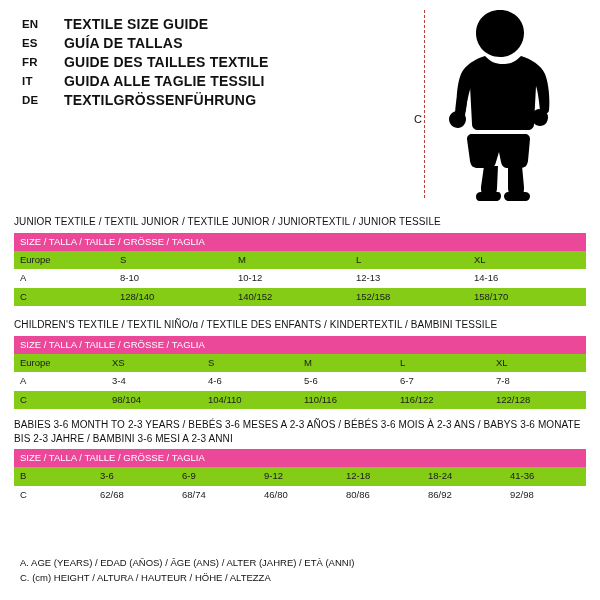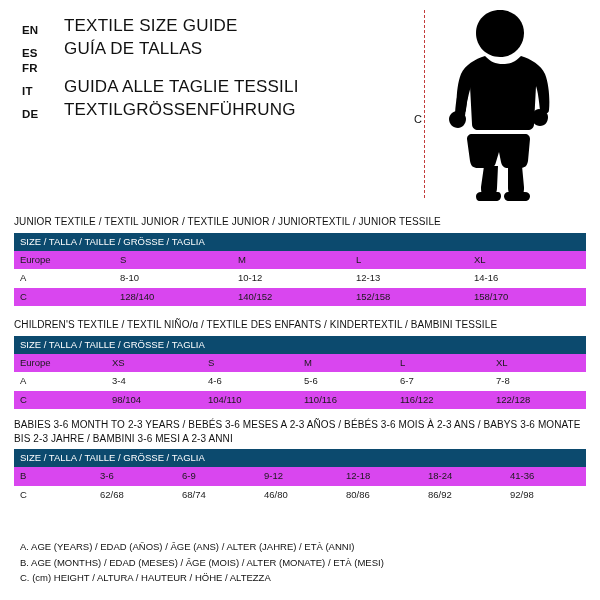--- a/index.html
+++ b/index.html
@@ -25,33 +25,33 @@
 
   
   .lang-block {
     position: absolute;
     left: 22px;
     top: 16px;
     width: 380px;
   }
   .lang-row {
     display: flex;
-    align-items: flex-end;
+    align-items: center;
     margin-bottom: 3px;
   }
   .lang-code {
     width: 42px;
     font-size: 11.5px;
     font-weight: bold;
     letter-spacing: 0.2px;
     color: #111;
   }
   .lang-title {
-    font-size: 17px;
-    font-weight: normal;
+    font-size: 14px;
+    font-weight: bold;
     letter-spacing: 0.2px;
     color: #111;
   }
 
   
   .figure-wrap {
     position: absolute;
     right: 18px;
     top: 8px;
     width: 170px;
@@ -99,29 +99,29 @@
     table-layout: fixed;
   }
   table.size-table td {
     font-size: 9.5px;
     color: #1a1a1a;
     padding: 4px 0 4px 6px;
     vertical-align: middle;
     line-height: 1.1;
   }
   tr.hdr-row td {
-    background: #0c4a6e;
+    background: #ec4899;
     color: #ffffff;
     font-weight: normal;
     font-size: 9.5px;
     padding-top: 4px;
     padding-bottom: 4px;
   }
   tr.shade td {
-    background: #d946ef;
+    background: #84cc16;
   }
   tr.plain td {
     background: #ffffff;
   }
 
   
   .legend {
     position: absolute;
     left: 20px;
     bottom: 14px;
@@ -143,20 +143,21 @@
     <div class="lang-row">
       <span class="lang-code">EN</span>
       <span class="lang-title">TEXTILE SIZE GUIDE</span>
     </div>
     <div class="lang-row">
       <span class="lang-code">ES</span>
       <span class="lang-title">GUÍA DE TALLAS</span>
     </div>
     <div class="lang-row">
       <span class="lang-code">FR</span>
+      <span class="lang-title">GUIDE DES TAILLES TEXTILE</span>
     </div>
     <div class="lang-row">
       <span class="lang-code">IT</span>
       <span class="lang-title">GUIDA ALLE TAGLIE TESSILI</span>
     </div>
     <div class="lang-row">
       <span class="lang-code">DE</span>
       <span class="lang-title">TEXTILGRÖSSENFÜHRUNG</span>
     </div>
   </div>
@@ -304,17 +305,16 @@
           <td>80/86</td>
           <td>86/92</td>
           <td>92/98</td>
         </tr>
       </tbody>
     </table>
   </div>
 
   <div class="legend">
     <div>A. AGE (YEARS) / EDAD (AÑOS) / ÂGE (ANS) / ALTER (JAHRE) / ETÀ (ANNI)</div>
-    <div>B. AGE (MONTHS) / EDAD (MESES) / ÂGE (MOIS) / ALTER (MONATE) / ETÀ (MESI)</div>
     <div>C. (cm) HEIGHT / ALTURA / HAUTEUR / HÖHE / ALTEZZA</div>
   </div>
 
 </div>
 
 </body></html>

